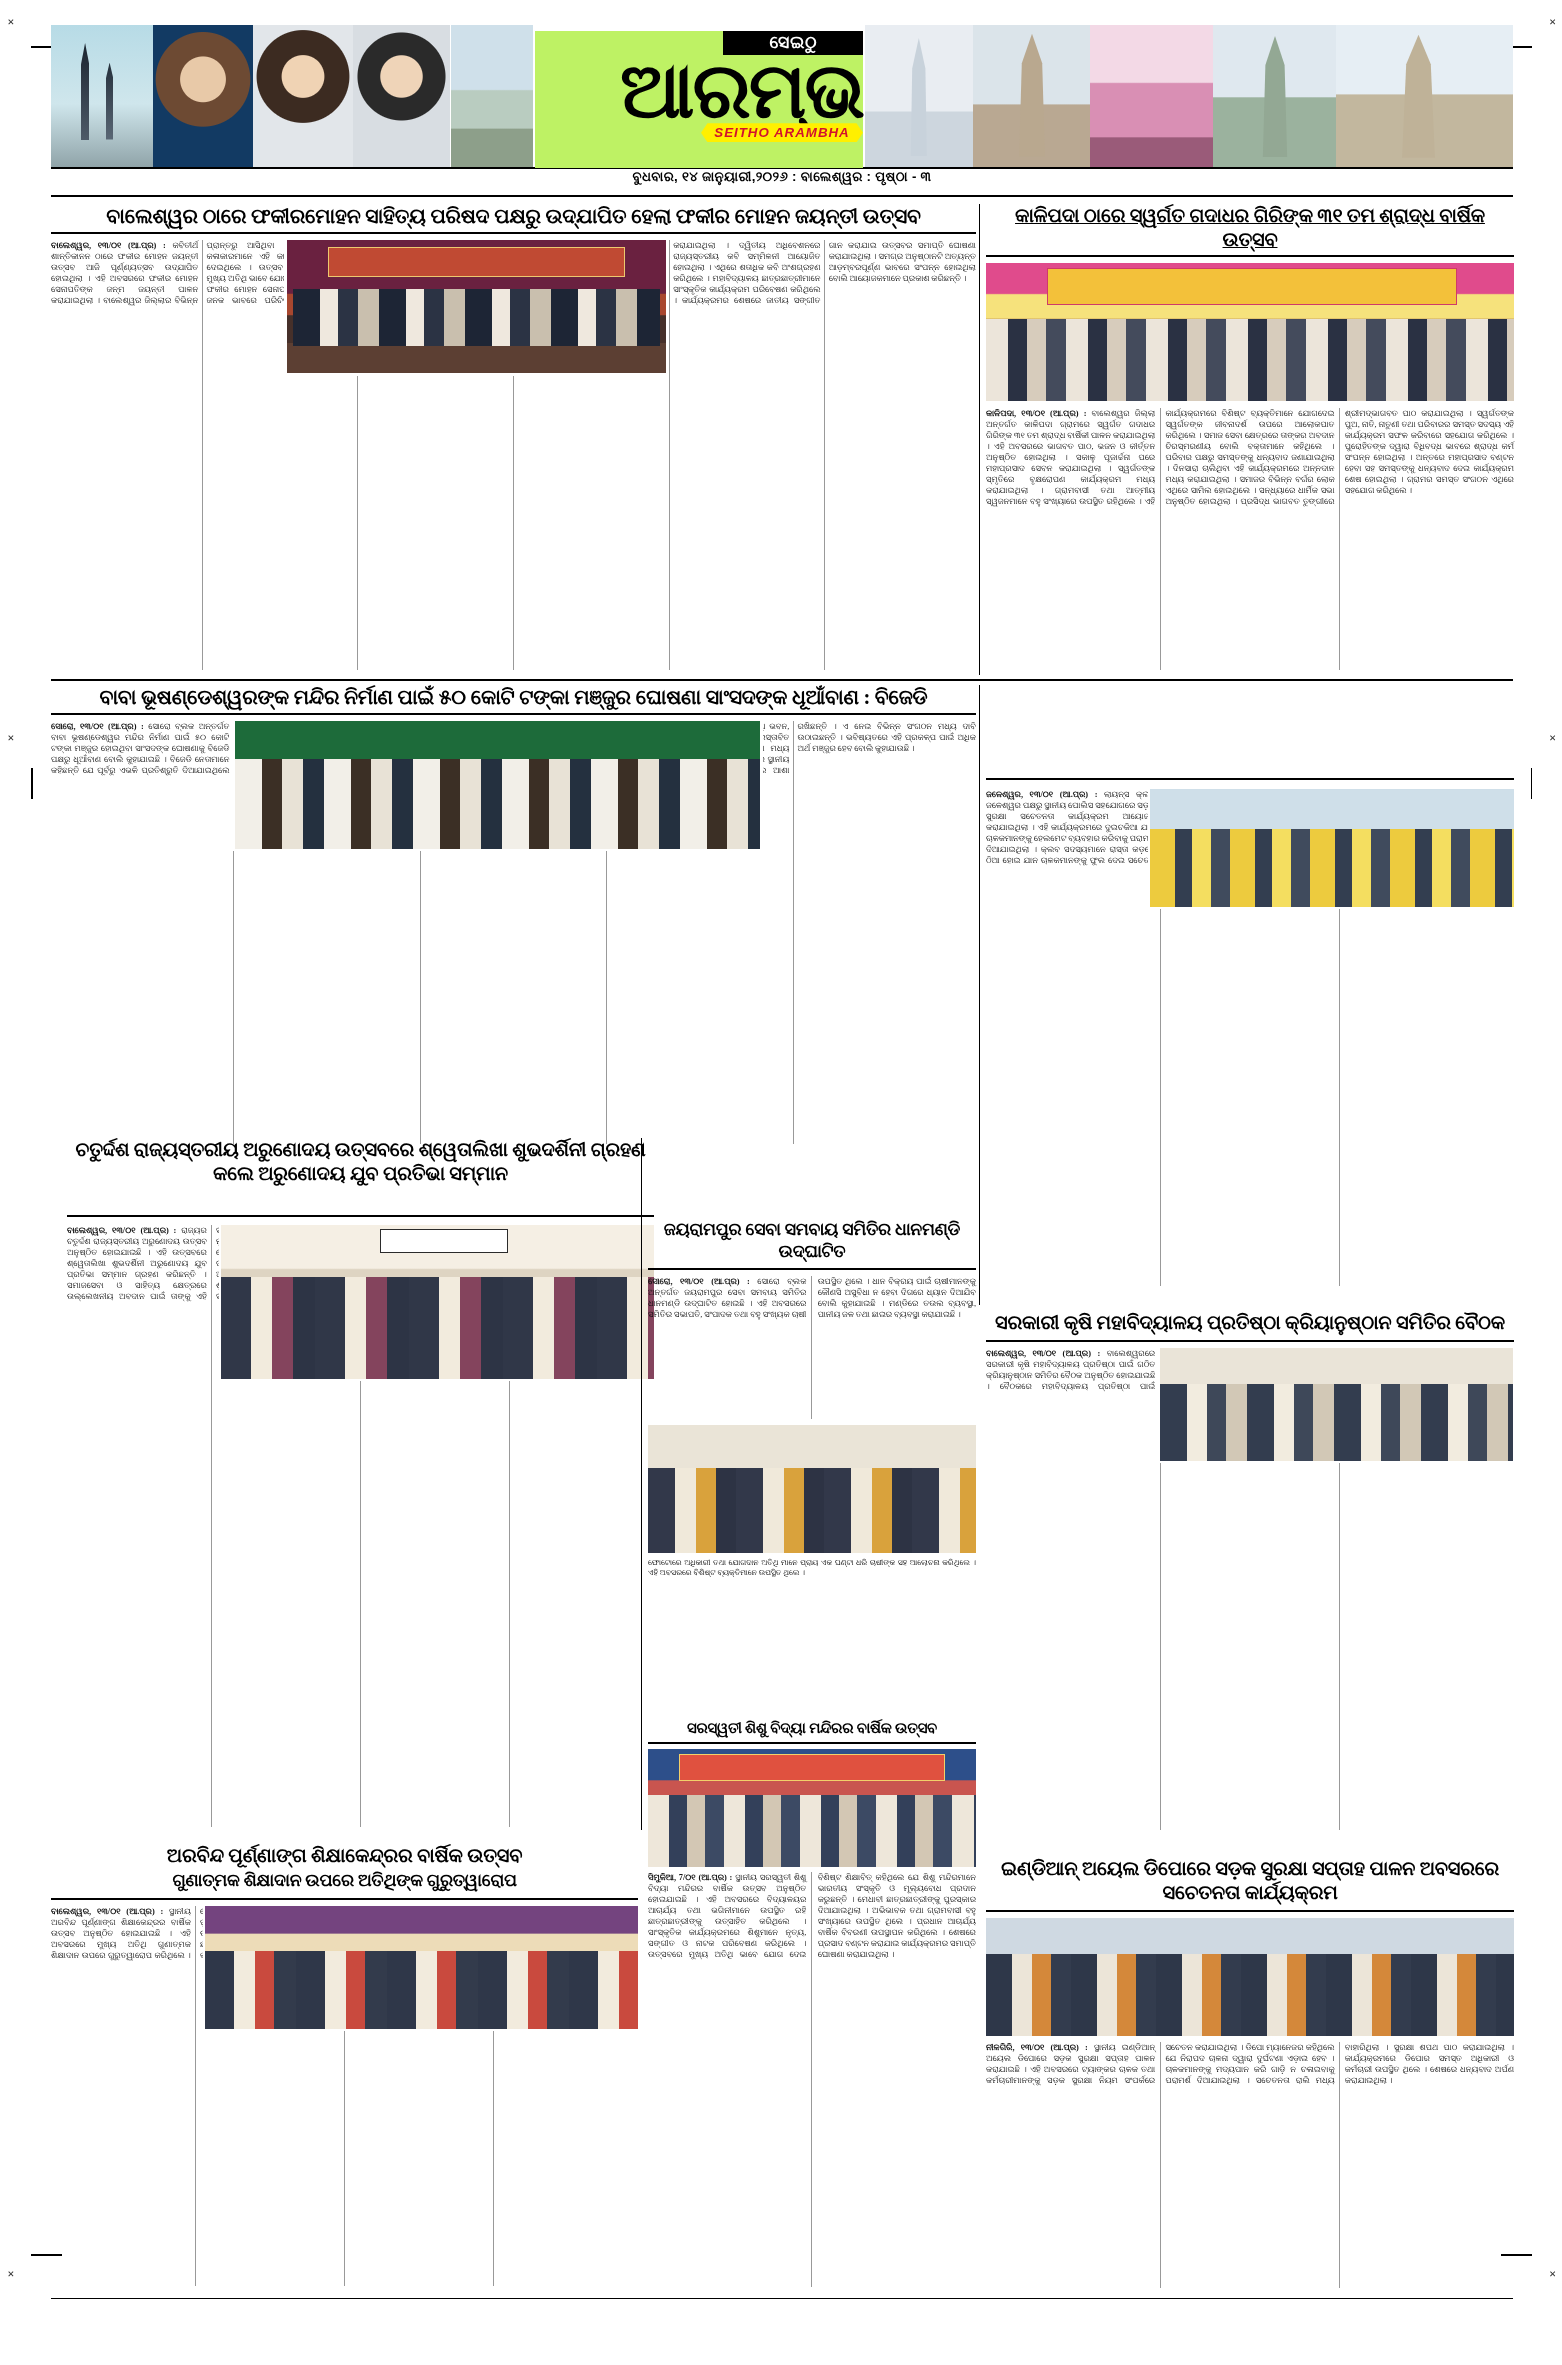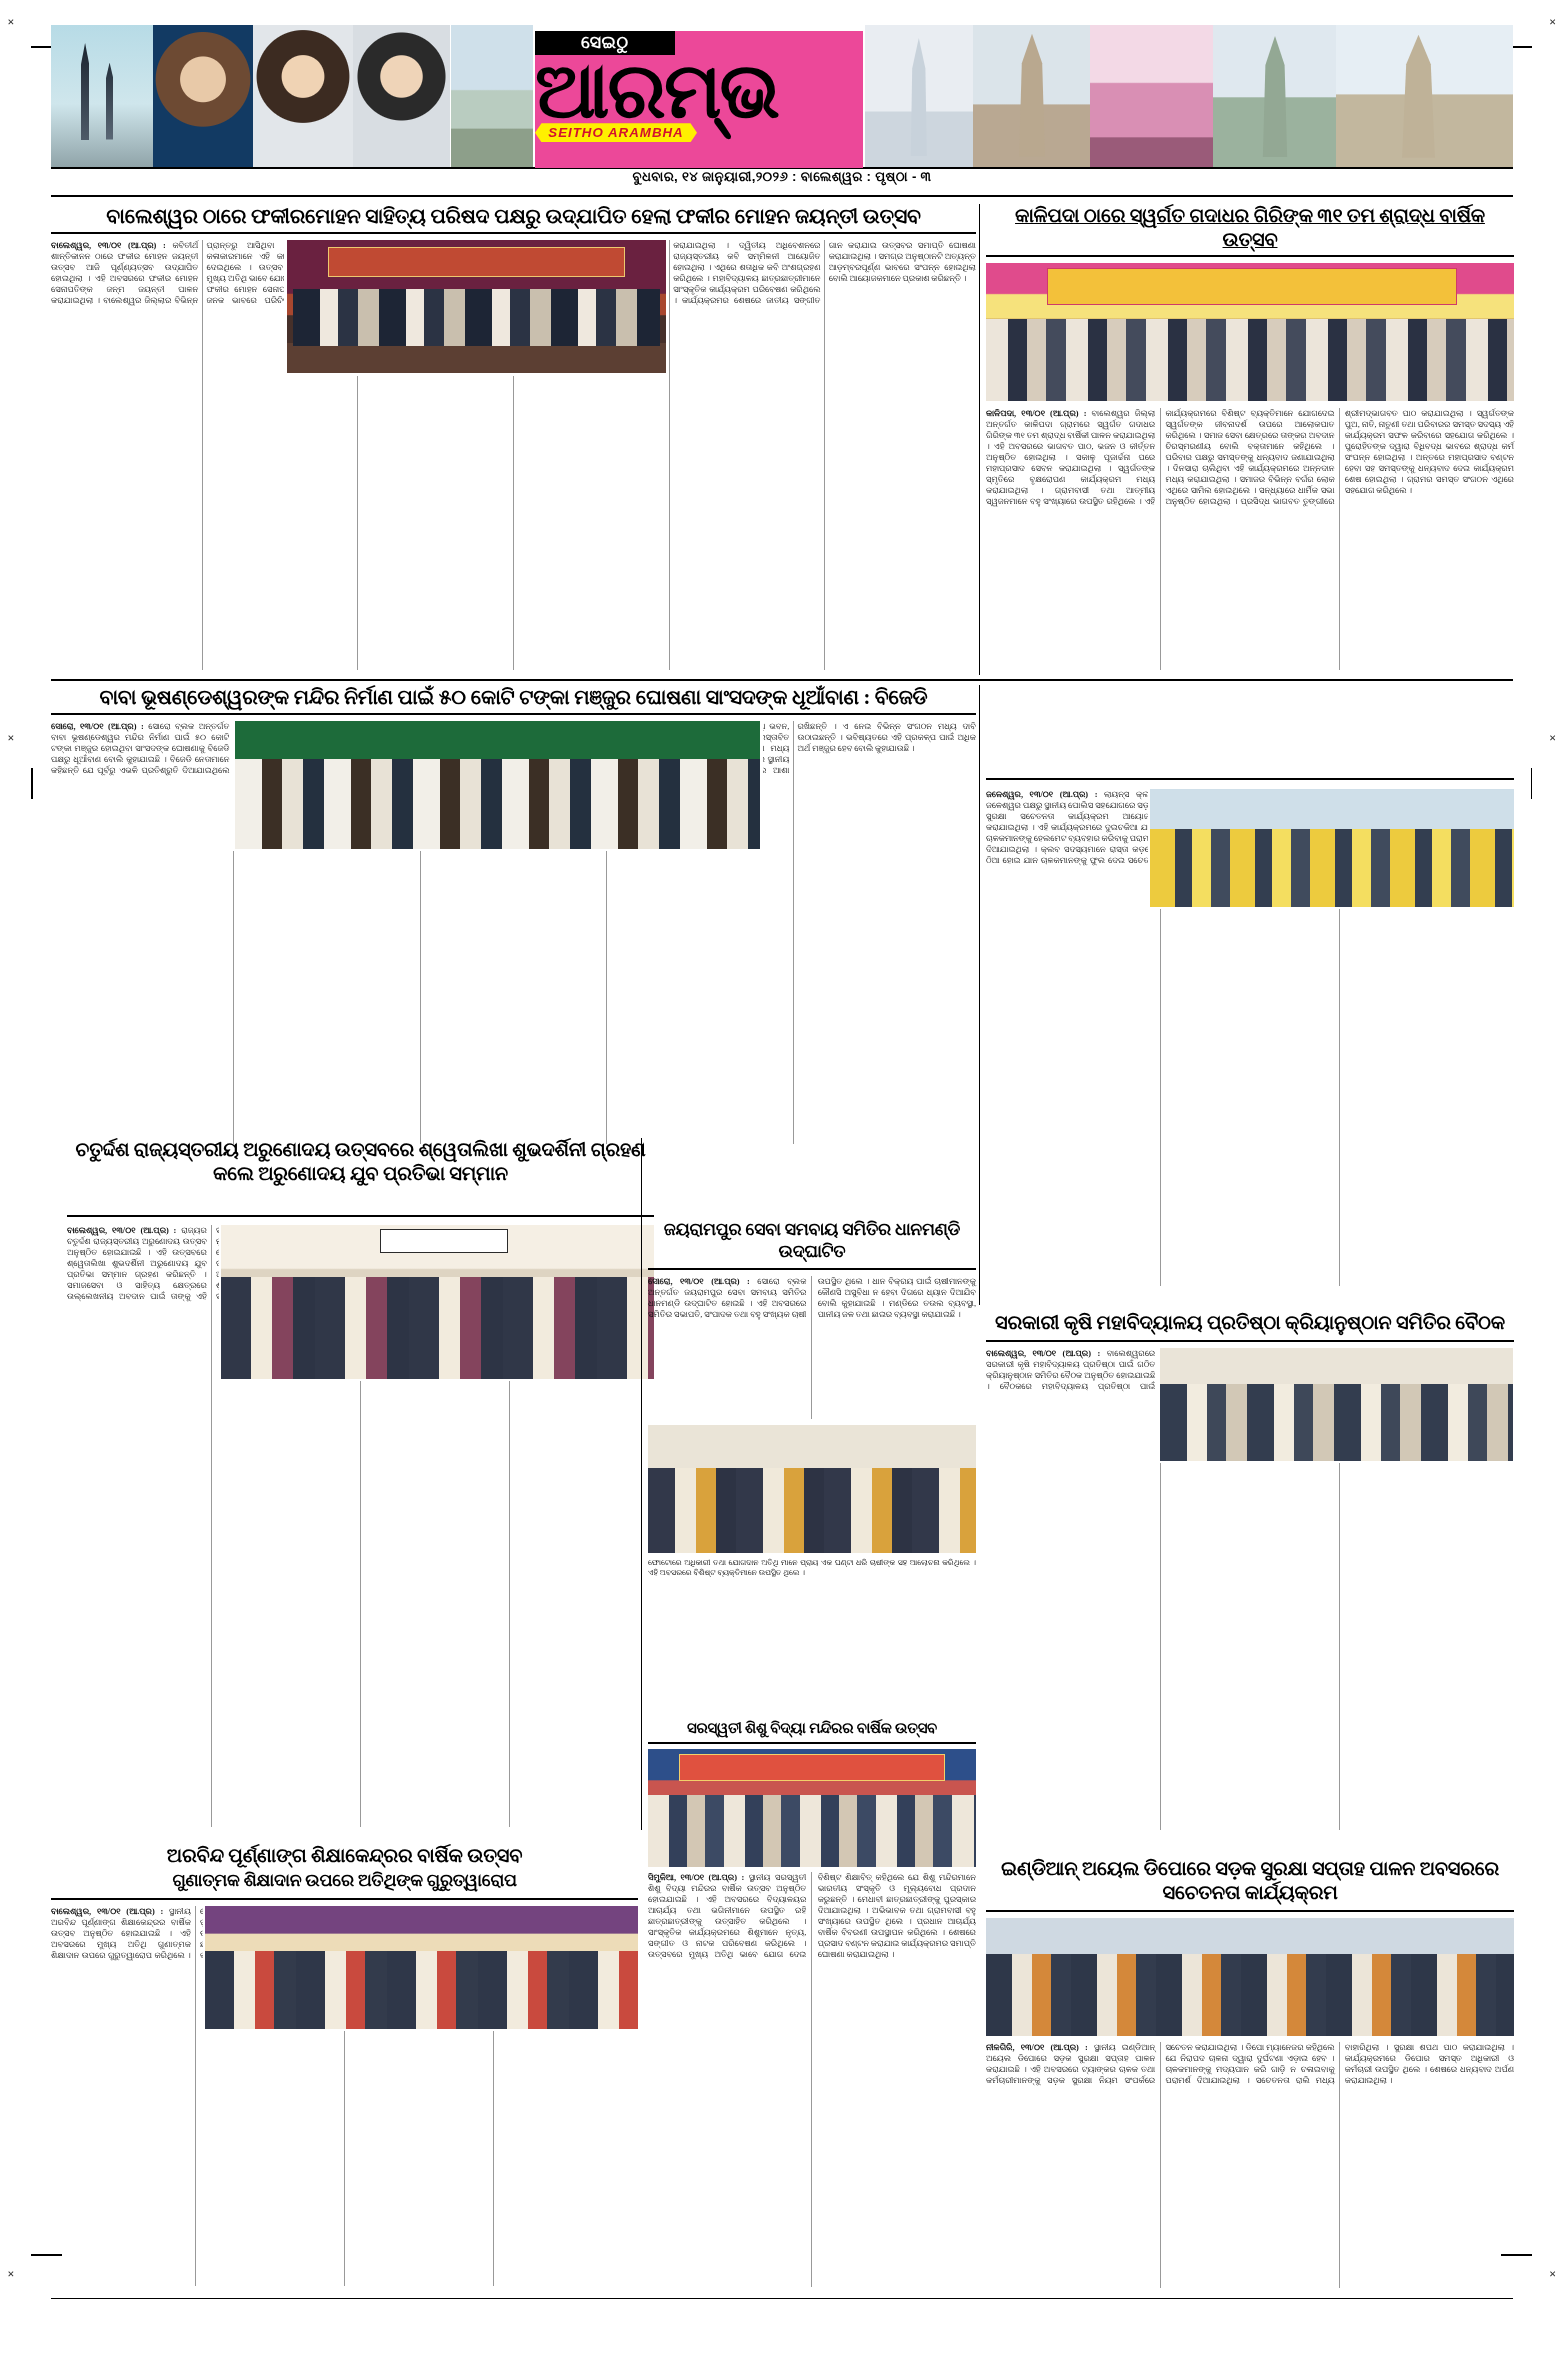--- a/index.html
+++ b/index.html
@@ -21,21 +21,21 @@
   .cm-tr { right:7.2px; top:17.4px; }
   .cm-ml { left:7.2px; top:733px; }
   .cm-mr { right:7.2px; top:733px; }
   .cm-bl { left:7.2px; top:2269px; }
   .cm-br { right:7.2px; top:2269px; }
   .reg-line { position:absolute; background:#000; }
 
   
   #masthead { position:absolute; left:51px; top:24.6px; width:1462px; height:143px; }
   .mast-strip { position:absolute; top:0; height:143px; overflow:hidden; }
-  .logo-wrap { position:absolute; left:484px; top:6.1px; width:328px; height:137px; background:#ec4899; text-align:left; z-index:6; }
+  .logo-wrap { position:absolute; left:484px; top:6.1px; width:328px; height:137px; background:#bef264; text-align:right; z-index:6; }
   .logo-top {
     display:inline-block; background:#000; color:#fff;
     font-family:"Liberation Sans",sans-serif; font-weight:bold;
     font-size:17.4px; line-height:20.5px; padding:1px 46px 2.6px; letter-spacing:0.5px;
   }
   .logo-main {
     font-family:"Liberation Serif", serif; font-weight:bold;
     font-size:77px; line-height:77px; letter-spacing:-2px; color:#000;
     margin-top:-2px;
   }
@@ -318,21 +318,21 @@
     <div class="hrule-thick" style="left:0;top:22.5px;width:100%;"></div>
 
     <div class="photo" style="left:0;top:30px;width:328px;height:118px;">
       <div class="layer" style="background:linear-gradient(180deg,#2d4f8a 0 26%, #c9554f 27% 48%, #8a6d4c 49% 100%);"></div>
       <div style="position:absolute;left:31px;top:5.1px;width:266px;height:27px;background:#e0513f;border:1.5px solid #f2d06a;"></div>
       <div style="position:absolute;left:0;bottom:0;width:100%;height:72px;
                   background:repeating-linear-gradient(90deg,#eee7da 0 21.5px,#33405a 21.5px 39px,#d3c7b4 39px 57px,#3c4a64 57px 76px);"></div>
     </div>
 
     <div class="cols2 body-col" style="position:absolute;left:0;top:153px;width:328px;height:415px;">
-      <span style="font-weight:bold;">ସିମୁଳିଆ, ୧୩/୦୧ (ଆ.ପ୍ର) :</span>
+      <span style="font-weight:bold;">ସିମୁଳିଆ, 7/୦୧ (ଆ.ପ୍ର) :</span>
       <span>ସ୍ଥାନୀୟ ସରସ୍ୱତୀ ଶିଶୁ ବିଦ୍ୟା ମନ୍ଦିରର ବାର୍ଷିକ ଉତ୍ସବ ଅନୁଷ୍ଠିତ ହୋଇଯାଇଛି । ଏହି ଅବସରରେ ବିଦ୍ୟାଳୟର ଆଚାର୍ଯ୍ୟ ତଥା ଭଗିନୀମାନେ ଉପସ୍ଥିତ ରହି ଛାତ୍ରଛାତ୍ରୀଙ୍କୁ ଉତ୍ସାହିତ କରିଥିଲେ । ସାଂସ୍କୃତିକ କାର୍ଯ୍ୟକ୍ରମରେ ଶିଶୁମାନେ ନୃତ୍ୟ, ସଙ୍ଗୀତ ଓ ନାଟକ ପରିବେଷଣ କରିଥିଲେ । ଉତ୍ସବରେ ମୁଖ୍ୟ ଅତିଥି ଭାବେ ଯୋଗ ଦେଇ ବିଶିଷ୍ଟ ଶିକ୍ଷାବିତ୍ କହିଥିଲେ ଯେ ଶିଶୁ ମନ୍ଦିରମାନେ ଭାରତୀୟ ସଂସ୍କୃତି ଓ ମୂଲ୍ୟବୋଧ ପ୍ରଦାନ କରୁଛନ୍ତି । ମେଧାବୀ ଛାତ୍ରଛାତ୍ରୀଙ୍କୁ ପୁରସ୍କାର ଦିଆଯାଇଥିଲା । ଅଭିଭାବକ ତଥା ଗ୍ରାମବାସୀ ବହୁ ସଂଖ୍ୟାରେ ଉପସ୍ଥିତ ଥିଲେ । ପ୍ରଧାନ ଆଚାର୍ଯ୍ୟ ବାର୍ଷିକ ବିବରଣୀ ଉପସ୍ଥାପନ କରିଥିଲେ । ଶେଷରେ ପ୍ରସାଦ ବଣ୍ଟନ କରାଯାଇ କାର୍ଯ୍ୟକ୍ରମର ସମାପ୍ତି ଘୋଷଣା କରାଯାଇଥିଲା ।</span>
     </div>
   </div>
 
   <div style="position:absolute;left:51px;top:1844px;width:587px;height:446px;">
     <div class="hl hl-lg" style="width:100%;">ଅରବିନ୍ଦ ପୂର୍ଣ୍ଣାଙ୍ଗ ଶିକ୍ଷାକେନ୍ଦ୍ରର ବାର୍ଷିକ ଉତ୍ସବ</div>
     <div class="hl hl-md" style="width:100%;margin-top:2px;">ଗୁଣାତ୍ମକ ଶିକ୍ଷାଦାନ ଉପରେ ଅତିଥିଙ୍କ ଗୁରୁତ୍ୱାରୋପ</div>
     <div class="hrule-thick" style="left:0;top:54px;width:100%;"></div>
 
     <div class="photo" style="left:154px;top:62px;width:433px;height:123px;">

